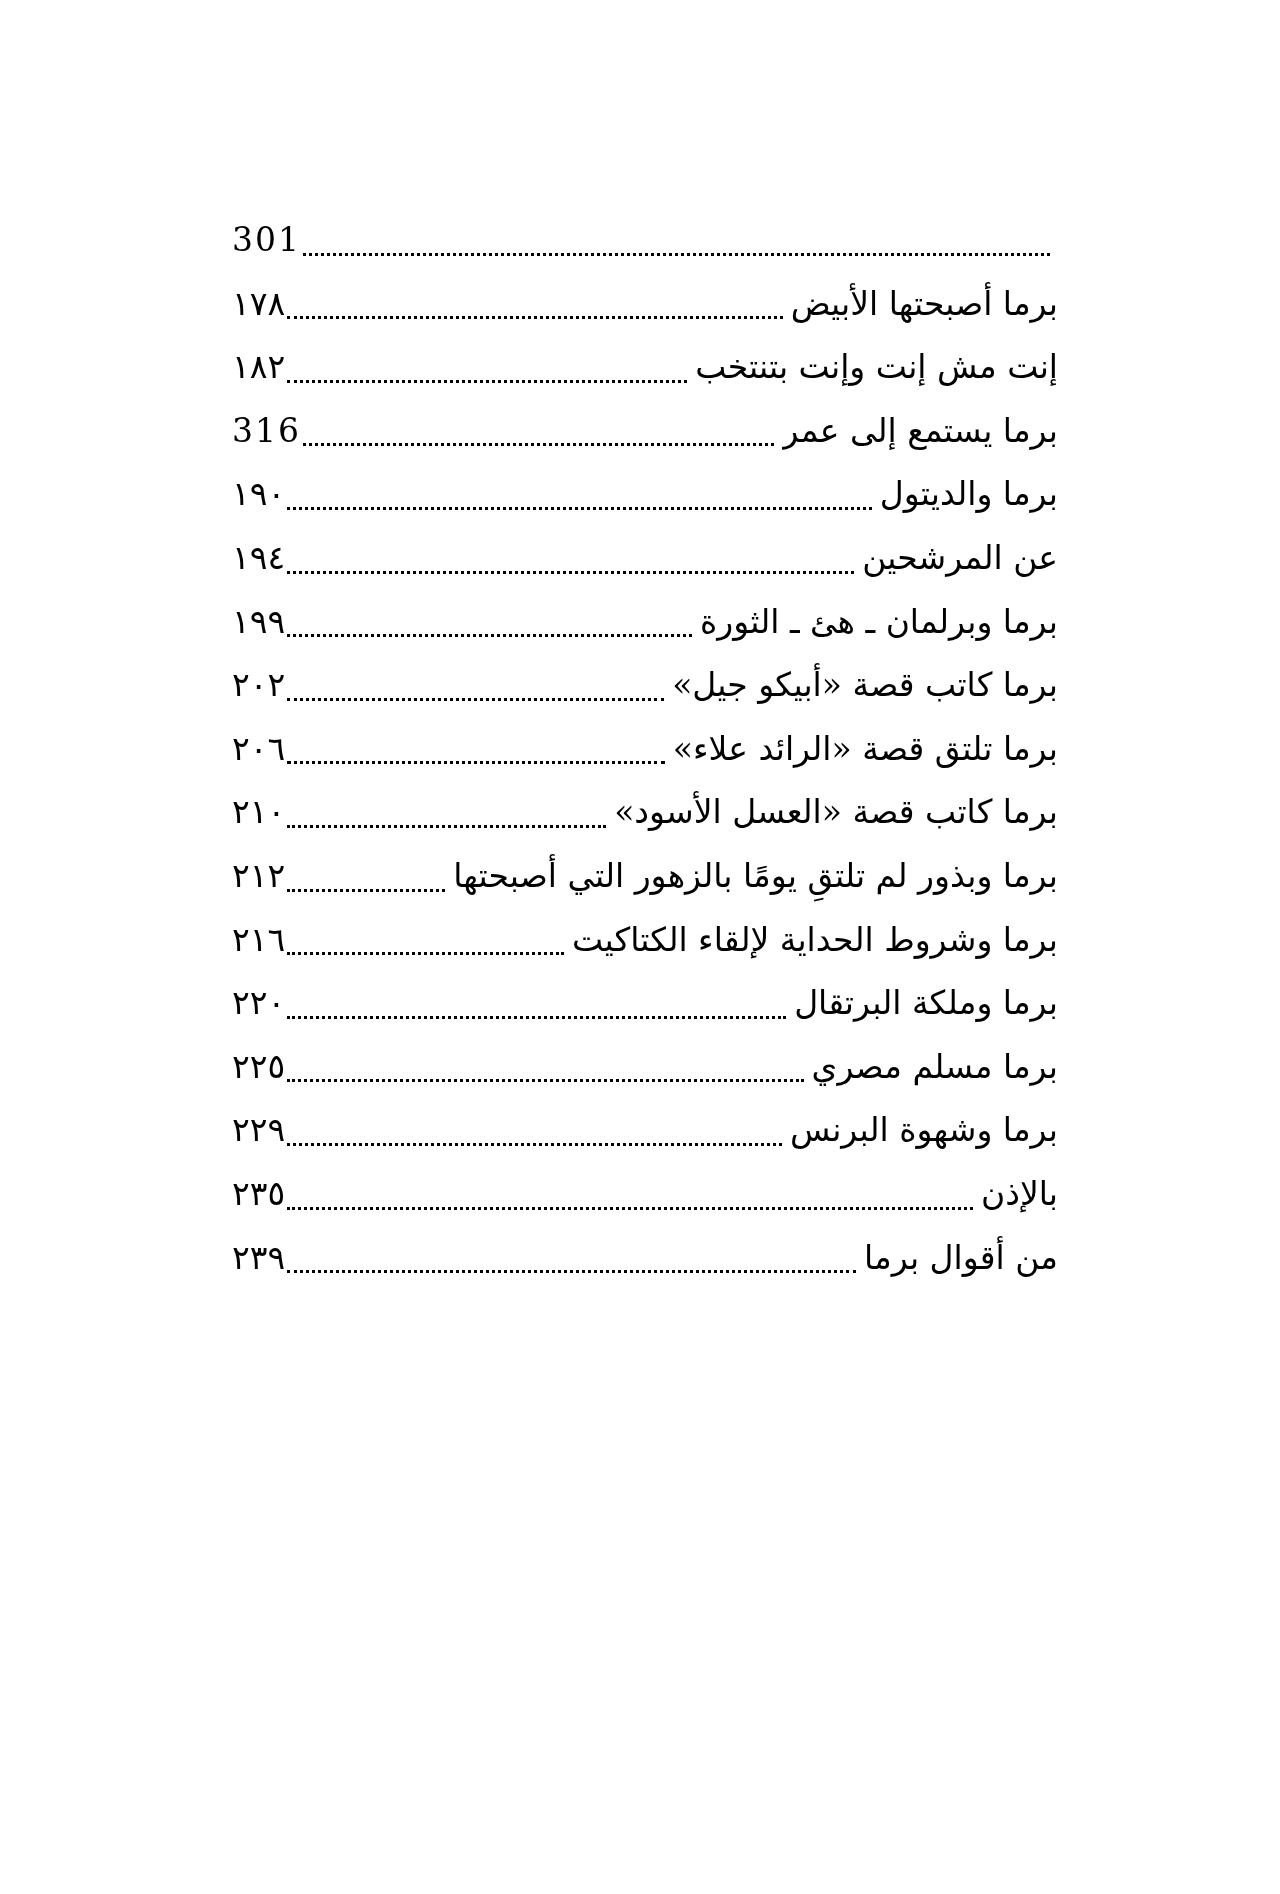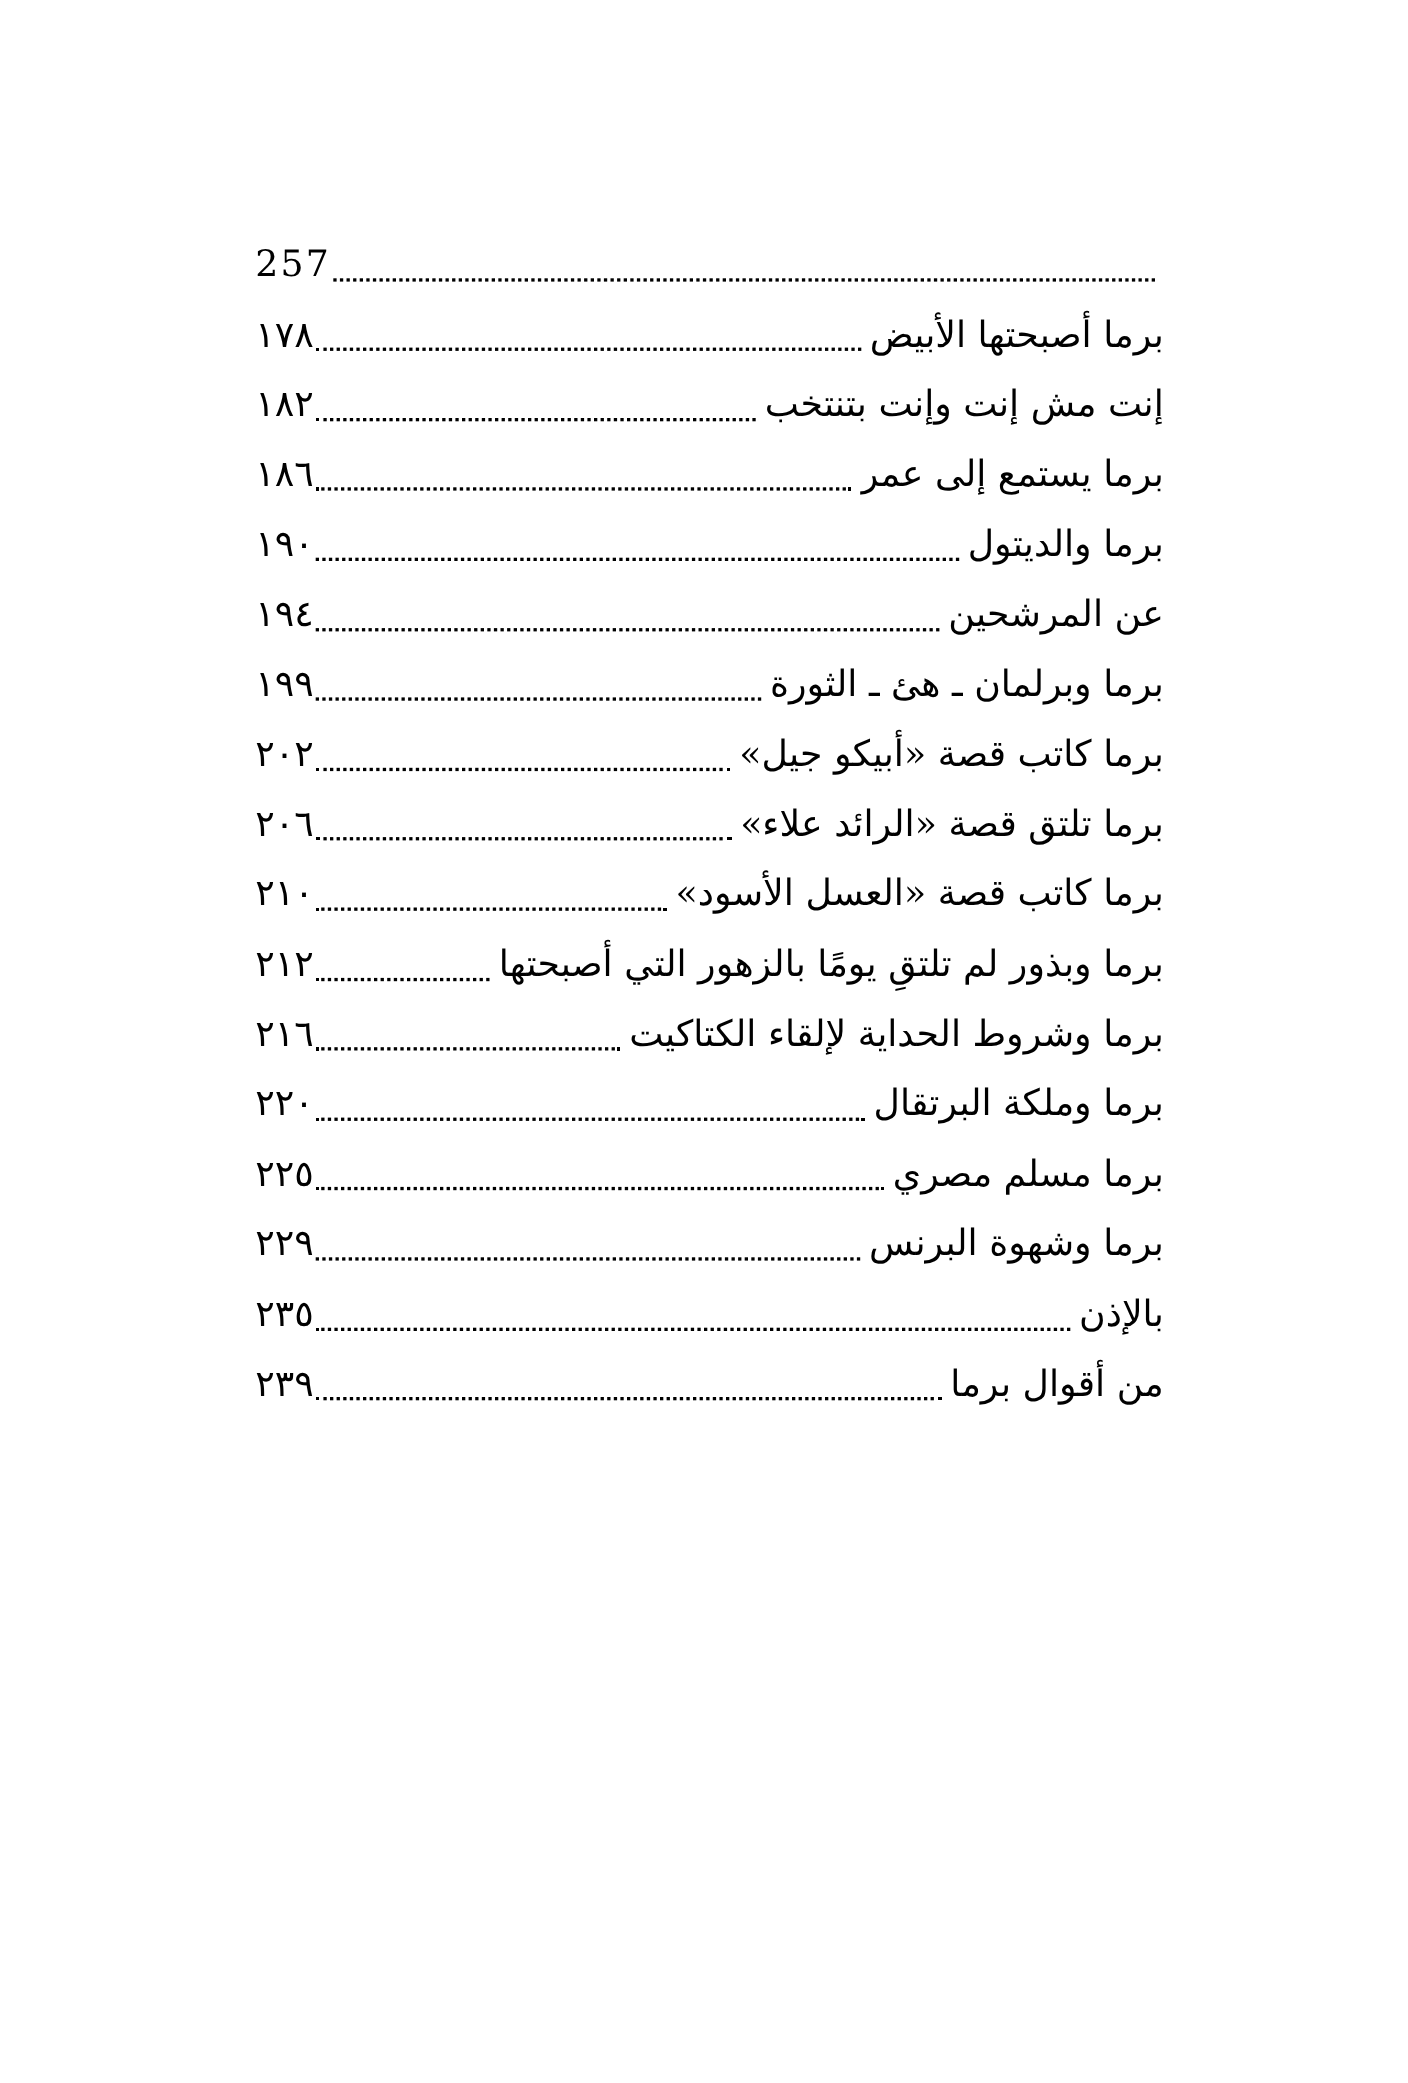--- a/index.html
+++ b/index.html
@@ -60,39 +60,39 @@
     border-bottom: 3.5px dotted #000000;
   }
 </style>
 </head>
 <body style="background: rgb(255, 255, 255);">
 
 <div class="page">
   <div class="toc" id="toc-list">
   <div class="row" style="color: rgb(0, 0, 0);">
     <span class="dots"></span>
-    <span class="num">257</span>
+    <span class="num">301</span>
   </div>
 
   <div class="row" style="color: rgb(0, 0, 0);">
     <span class="title">برما أصبحتها الأبيض</span>
     <span class="dots"></span>
     <span class="num">١٧٨</span>
   </div>
 
   <div class="row" style="color: rgb(0, 0, 0);">
     <span class="title">إنت مش إنت وإنت بتنتخب</span>
     <span class="dots"></span>
     <span class="num">١٨٢</span>
   </div>
 
   <div class="row" style="color: rgb(0, 0, 0);">
     <span class="title">برما يستمع إلى عمر</span>
     <span class="dots"></span>
-    <span class="num">١٨٦</span>
+    <span class="num">316</span>
   </div>
 
   <div class="row" style="color: rgb(0, 0, 0);">
     <span class="title">برما والديتول</span>
     <span class="dots"></span>
     <span class="num">١٩٠</span>
   </div>
 
   <div class="row" style="color: rgb(0, 0, 0);">
     <span class="title">عن المرشحين</span>

